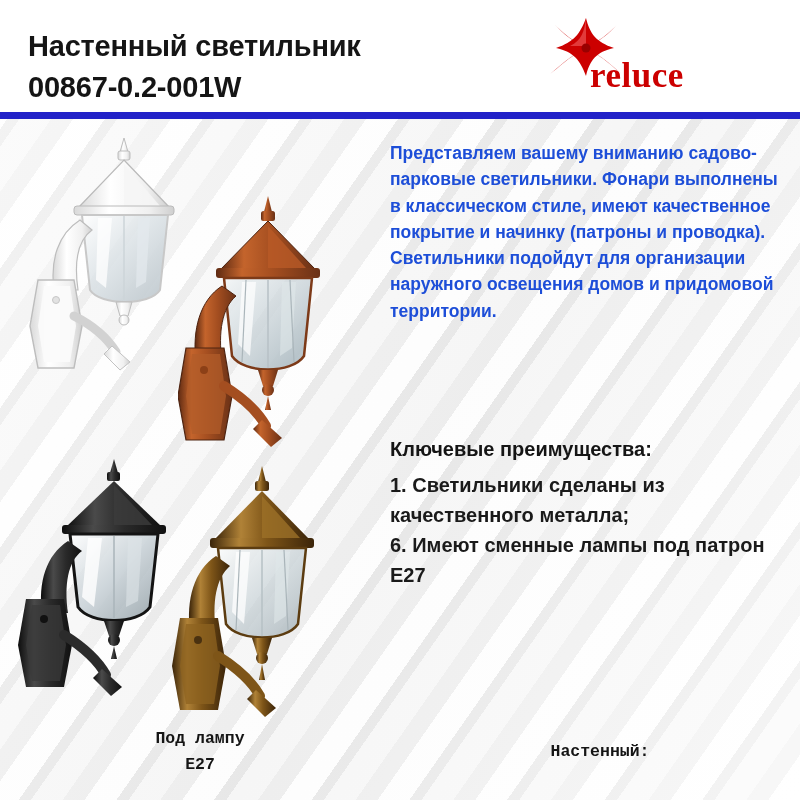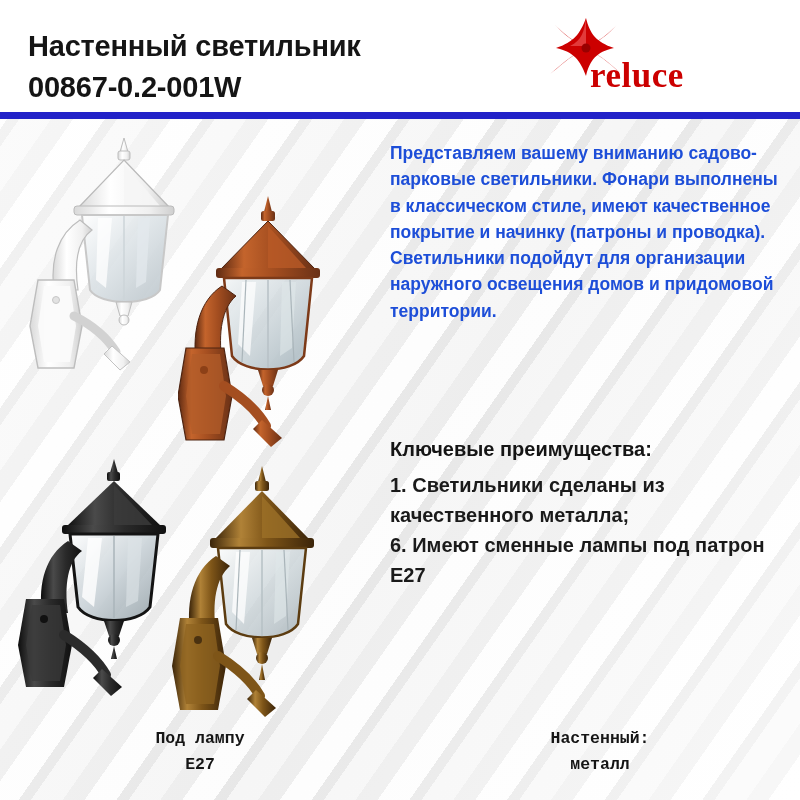--- a/index.html
+++ b/index.html
@@ -317,17 +317,16 @@
     <div class="adv-item">6. Имеют сменные лампы под патрон E27</div>
   </div>
 
   <div id="footer">
     <div class="spec">
       <span class="spec-label">Под лампу</span>
       <span class="spec-value">E27</span>
     </div>
     <div class="spec">
       <span class="spec-label">Настенный:</span>
-      <span class="spec-value">металл</span>
     </div>
   </div>
 
 </div>
 
 </body></html>

